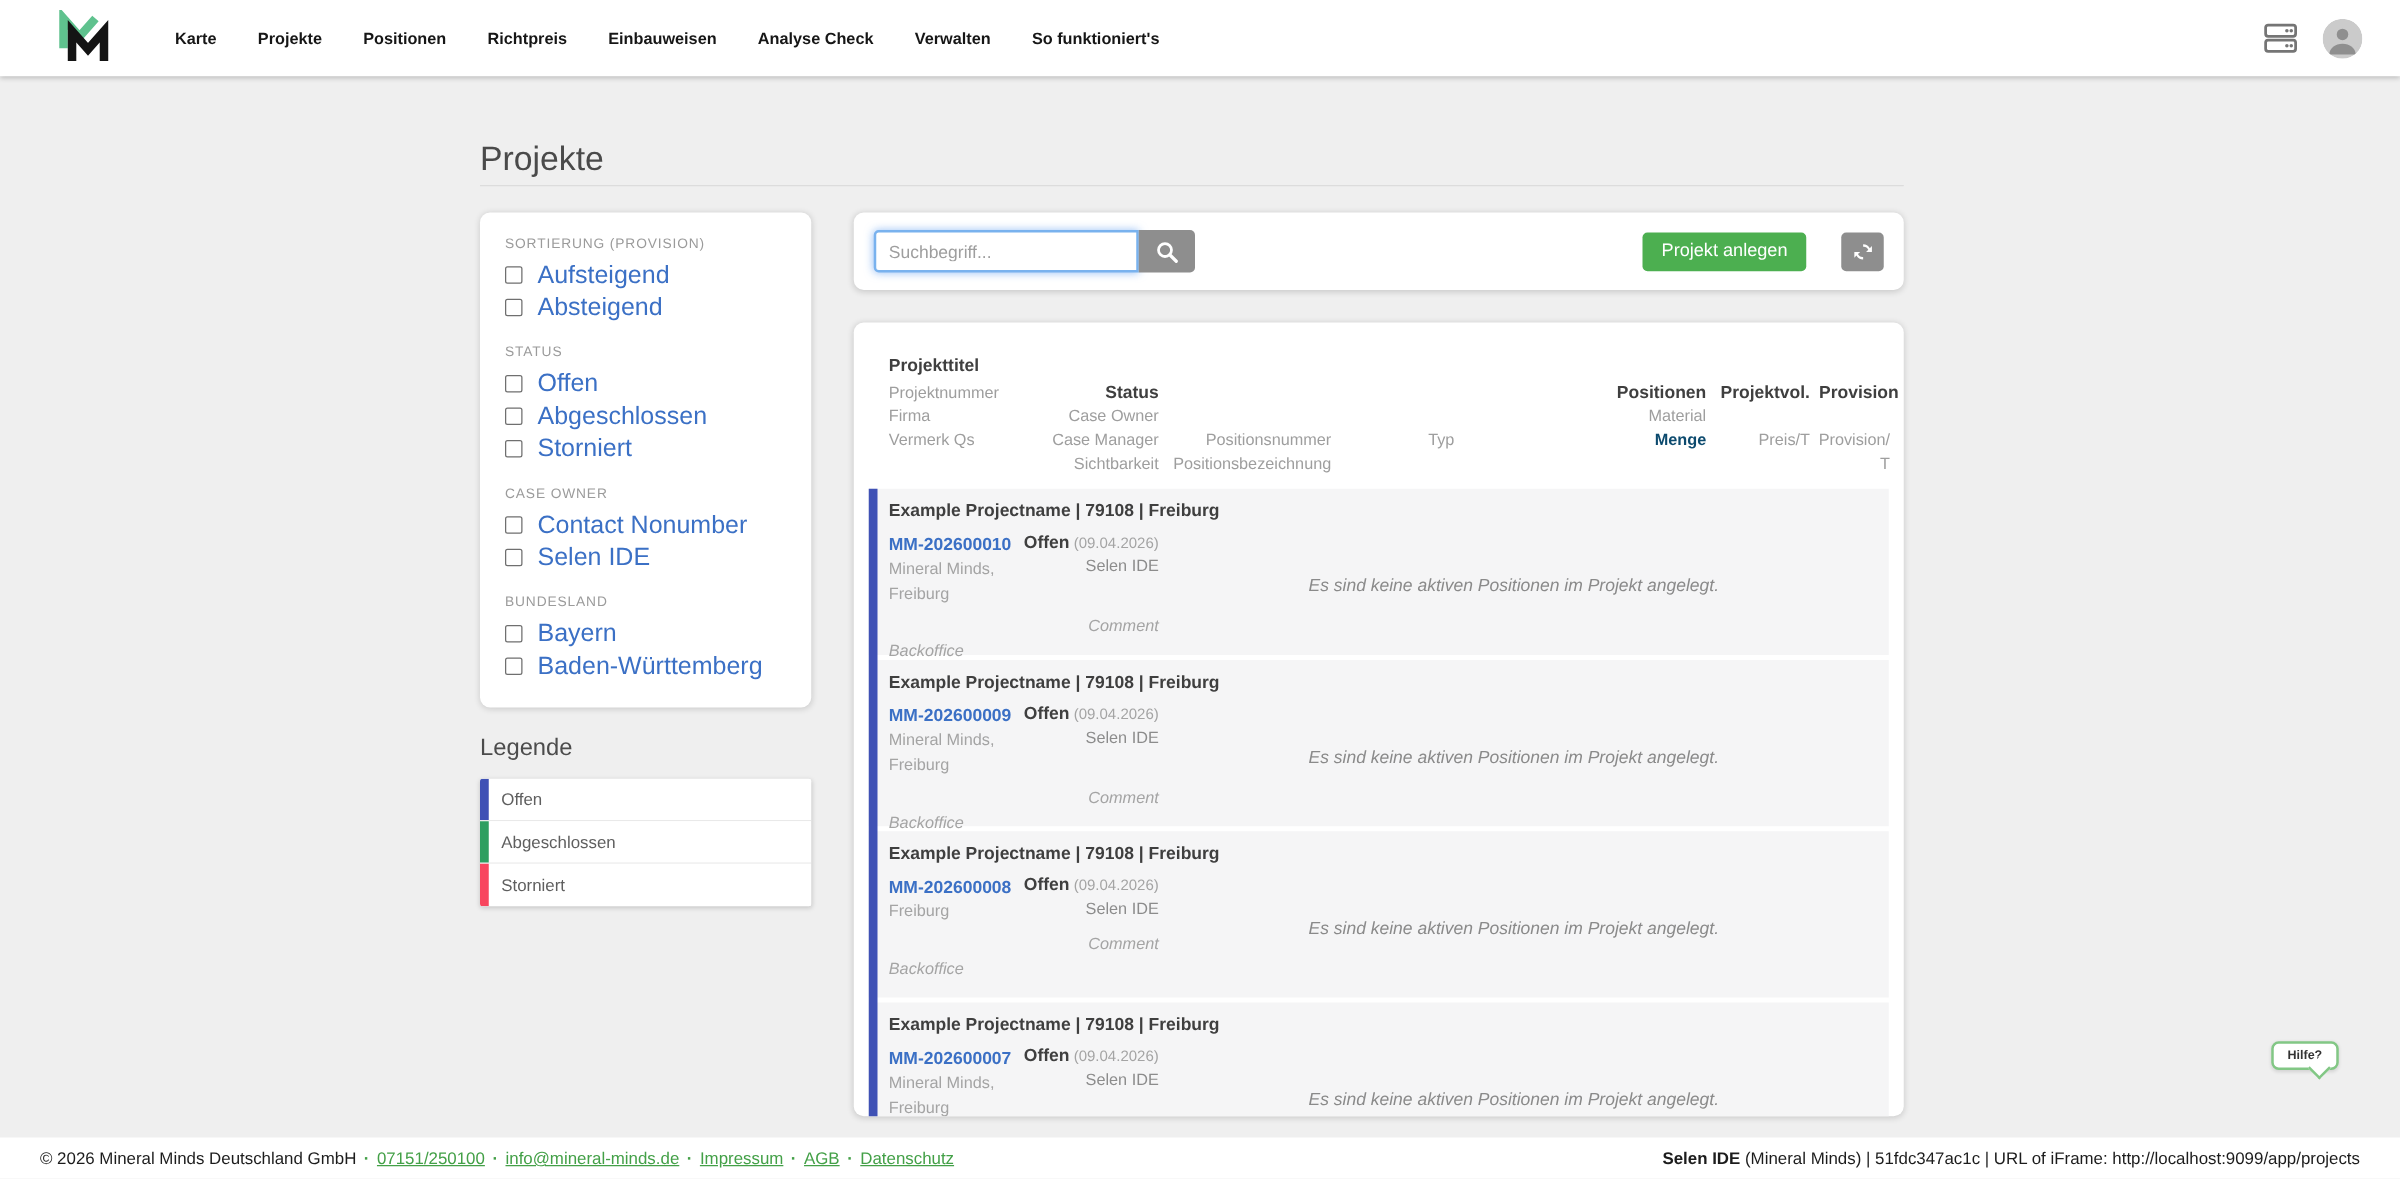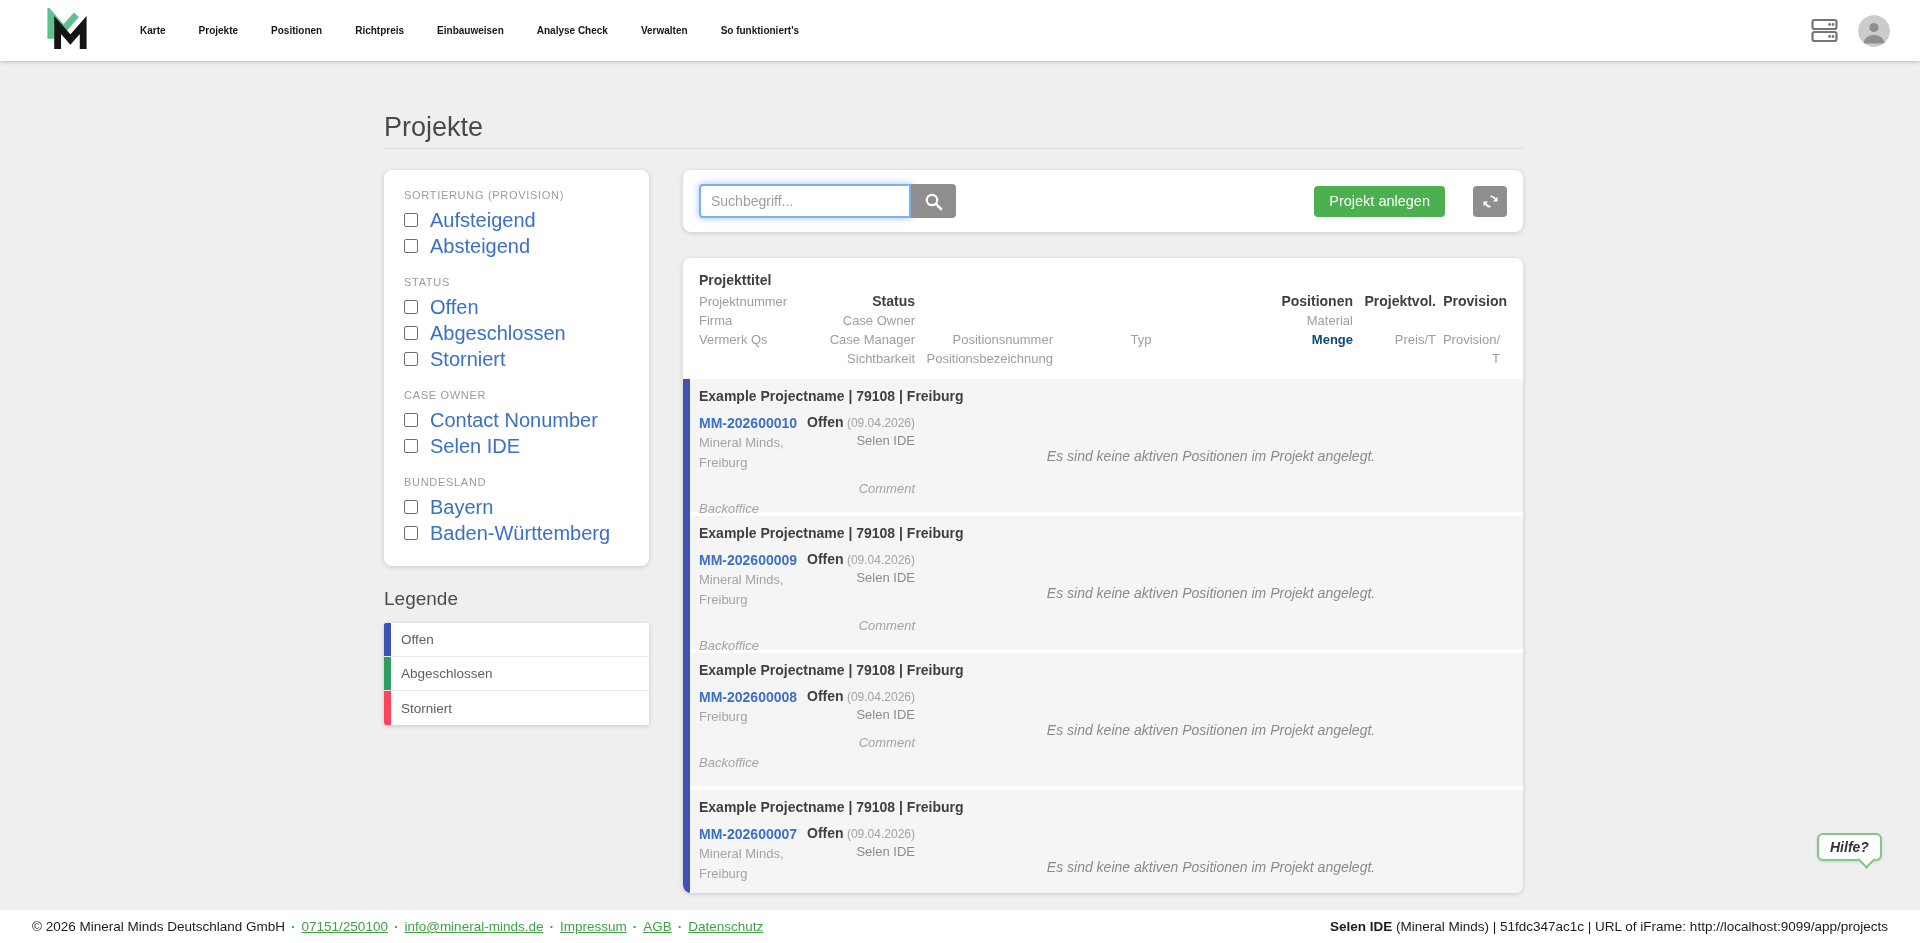--- a/index.html
+++ b/index.html
@@ -15,21 +15,21 @@
   .topbar {
     position:absolute; top:0; left:0; right:0; height:61px;
     background:#fff; display:flex; align-items:center;
     padding:0 30px 0 44px;
     box-shadow:0 1px 4px rgba(0,0,0,.22);
     z-index:20;
   }
   .logo { width:46px; height:46px; margin-right:50px; flex:0 0 auto; }
   .nav { display:flex; gap:33px; align-items:center; }
   .nav-item {
-    font-size:10px; font-weight:bold; color:#161616;
+    font-size:13px; font-weight:bold; color:#161616;
     text-decoration:none; cursor:pointer; white-space:nowrap;
   }
   .topbar-right { margin-left:auto; display:flex; align-items:center; gap:20px; }
   .icon-btn { background:none; border:none; cursor:pointer; display:flex; align-items:center; }
   .avatar-btn { width:32px; height:32px; border-radius:50%; overflow:hidden; padding:0; }
 
   
   .page-title { position:absolute; left:384px; top:112px; font-size:27px; font-weight:500; color:#4a4a4a; }
   .title-divider { position:absolute; left:384px; top:148px; width:1139px; height:1px; background:#dcdcdc; }
 
@@ -81,21 +81,21 @@
     height:31px; padding:0 15px; background:#4caf50; color:#fff;
     border:none; border-radius:4px; font-size:14.5px; cursor:pointer;
     font-family:"Liberation Sans", sans-serif;
   }
   .btn-refresh {
     width:34px; height:31px; background:#8e8e8e; border:none; border-radius:4px;
     cursor:pointer; display:flex; align-items:center; justify-content:center;
   }
 
   
-  .table-card { margin-top:26px; height:635px; overflow:hidden; padding:0; }
+  .table-card { margin-top:26px; height:635px; overflow:hidden; padding:12px; }
   .thead { padding:13px 16px 11px; background:#fff; }
   .thead-title { font-size:14px; font-weight:bold; color:#3f3f3f; line-height:18px; margin-bottom:3px; }
   .tg {
     display:grid;
     grid-template-columns:120px 96px 138px 176px 124px 83px 71px;
     grid-auto-rows:19px;
     font-size:13px; color:#9e9e9e; line-height:19px;
   }
   .tg span { display:block; }
   .b  { font-size:14px; font-weight:bold; color:#3f3f3f; }
@@ -124,22 +124,22 @@
   .status-name { font-size:14px; font-weight:bold; color:#3f3f3f; }
   .status-date { font-size:12px; color:#a4a4a4; }
   .status-owner { font-size:13px; color:#8c8c8c; line-height:17px; margin-top:1px; }
   .cell-msg-wrap { display:flex; justify-content:center; }
   .cell-msg { margin-top:38px; font-size:14px; color:#8a8a8a;font-style:italic; }
 
   
   .help-bubble {
     position:absolute; left:1817px; top:833px; z-index:30;
     background:#fff; border:2px solid #82c785; border-radius:6px;
-    padding:4px 11px; font-size:14px; font-weight:bold; color:#333;
-    cursor:pointer; box-shadow:0 1px 3px rgba(0,0,0,.12);font-style:italic;
+    padding:4px 11px; font-size:10px; font-weight:bold; color:#333;
+    cursor:pointer; box-shadow:0 1px 3px rgba(0,0,0,.12);
   }
   .help-bubble::after {
     content:""; position:absolute; right:7px; bottom:-7px;
     width:11px; height:11px; background:#fff;
     border-right:2px solid #82c785; border-bottom:2px solid #82c785;
     transform:rotate(45deg);
   }
 
   
   .footer {

